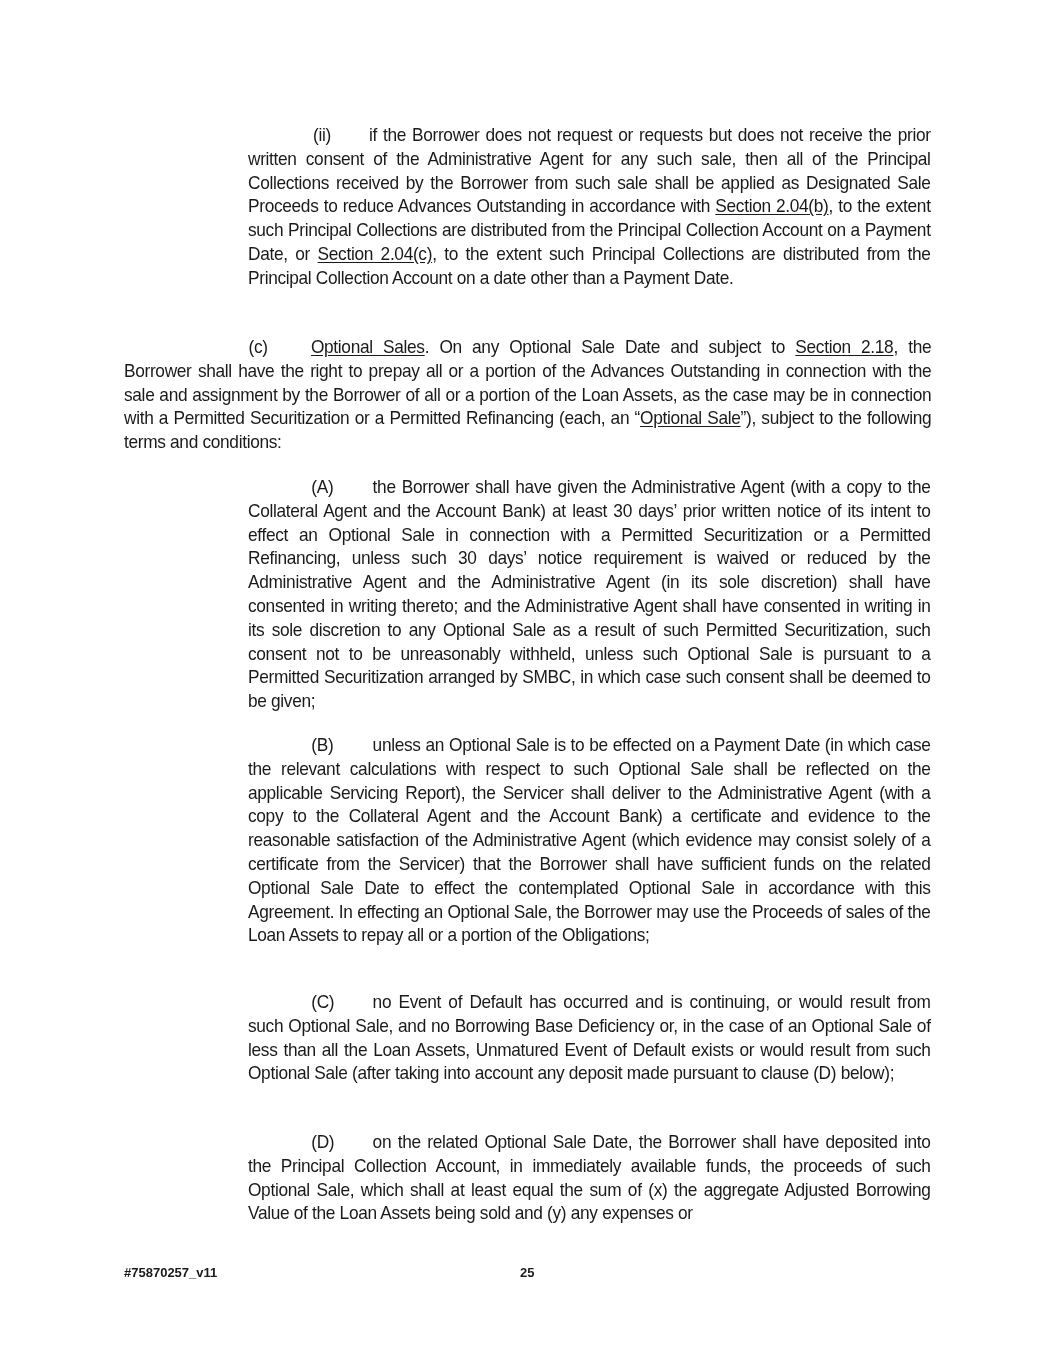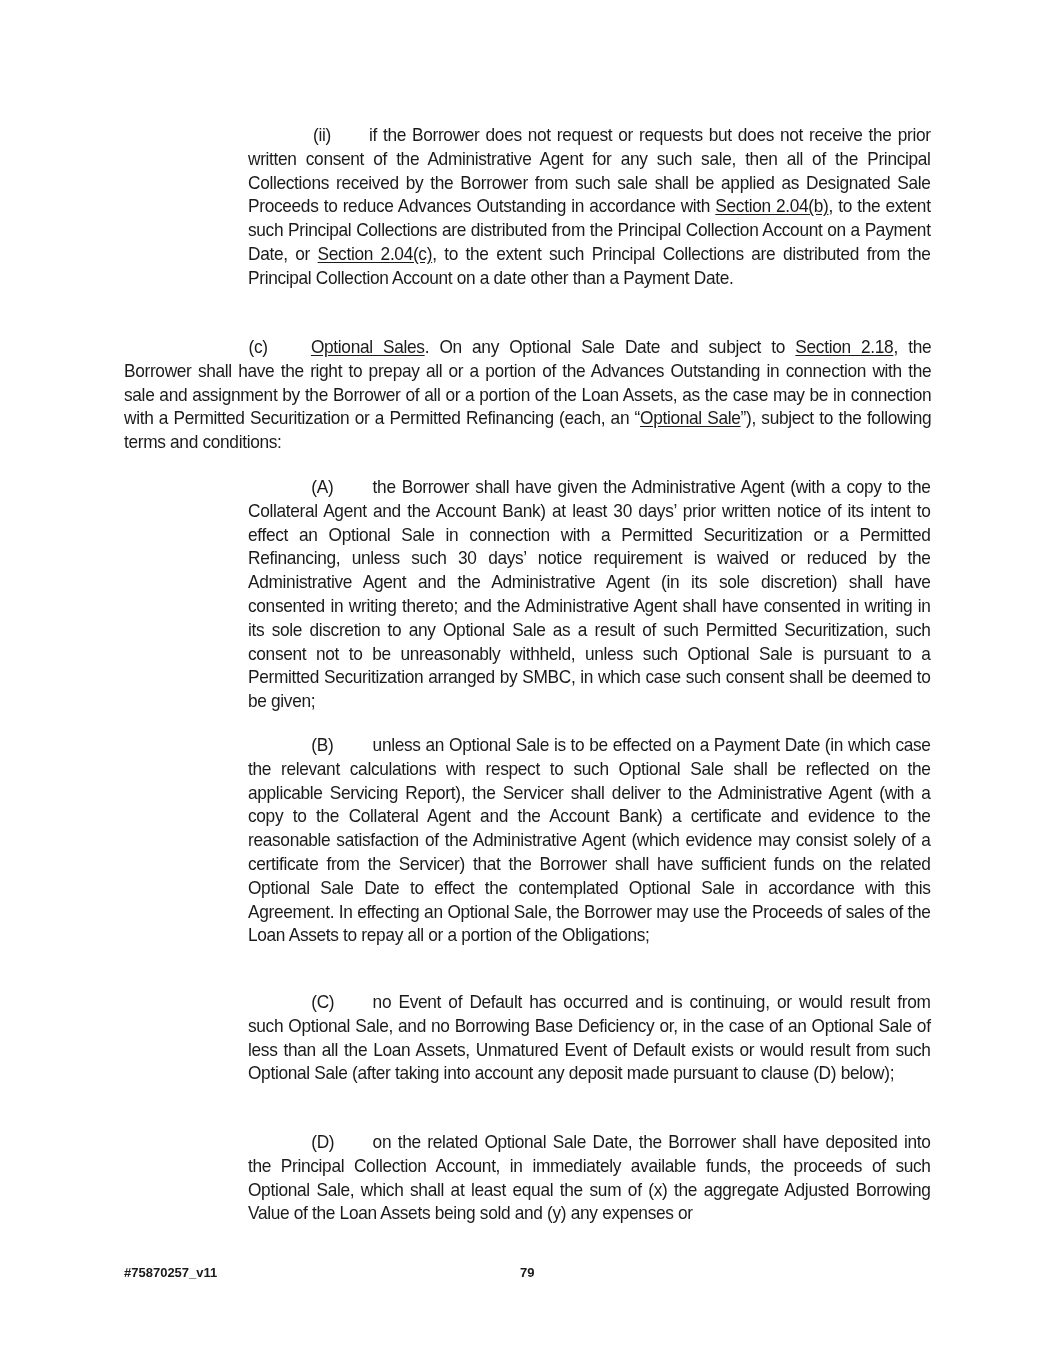--- a/index.html
+++ b/index.html
@@ -79,15 +79,15 @@
 
   <div class="para para-indented" style="top:990px;">
     <span class="label" style="padding-left:68px; width:66px;">(C)</span><span>no Event of Default has occurred and is continuing, or would result from such Optional Sale, and no Borrowing Base Deficiency or, in the case of an Optional Sale of less than all the Loan Assets, Unmatured Event of Default exists or would result from such Optional Sale (after taking into account any deposit made pursuant to clause (D) below);</span>
   </div>
 
   <div class="para para-indented" style="top:1130px;">
     <span class="label" style="padding-left:68px; width:66px;">(D)</span><span>on the related Optional Sale Date, the Borrower shall have deposited into the Principal Collection Account, in immediately available funds, the proceeds of such Optional Sale, which shall at least equal the sum of (x) the aggregate Adjusted Borrowing Value of the Loan Assets being sold and (y) any expenses or</span>
   </div>
 
   <div class="footer-text" style="left:124px; top:1265px;">#75870257_v11</div>
-  <div class="footer-text" style="left:520px; top:1265px;">79</div>
+  <div class="footer-text" style="left:520px; top:1265px;">25</div>
 
 </div>
 
 </body></html>

